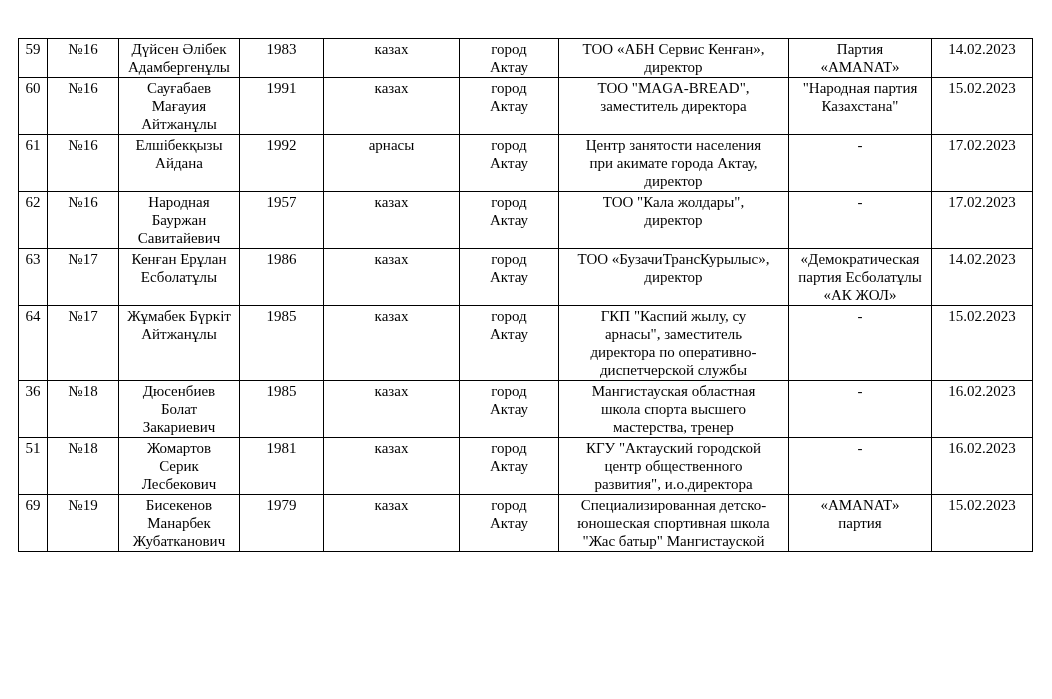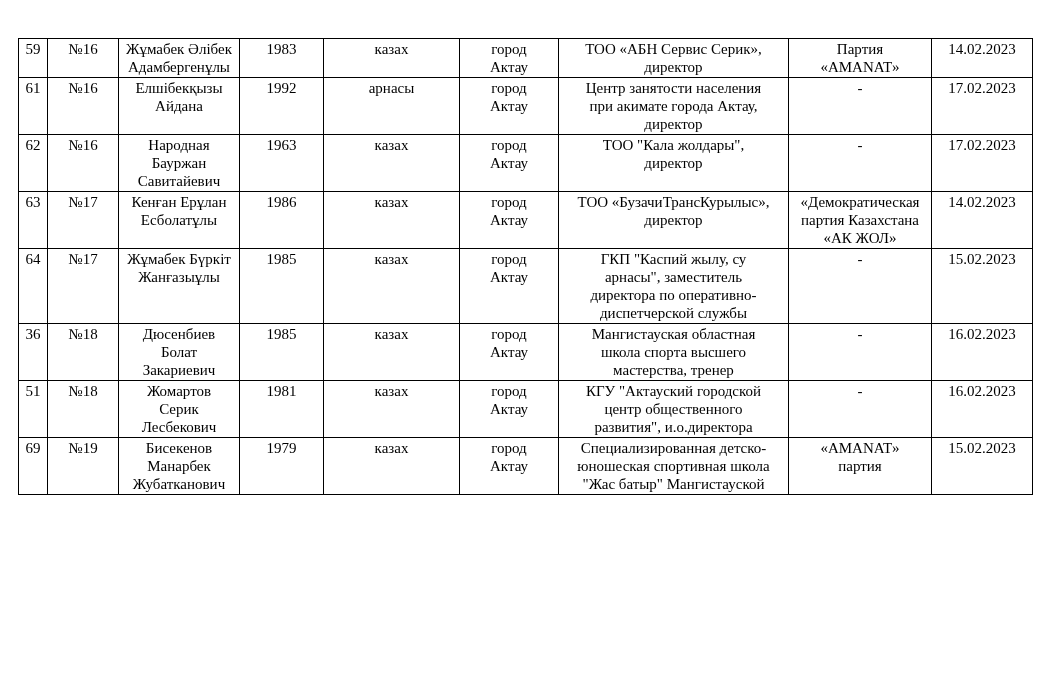--- a/index.html
+++ b/index.html
@@ -52,33 +52,49 @@
       <col style="width:136px">
       <col style="width:99px">
       <col style="width:230px">
       <col style="width:143px">
       <col style="width:101px">
     </colgroup>
     <tbody>
     <tr>
       <td class="pre">59</td>
       <td class="pre">№16</td>
-      <td class="pre">Жұмабек Әлібек
+      <td class="pre">Дүйсен Әлібек
 Адамбергенұлы</td>
       <td class="pre">1983</td>
       <td class="pre">казах</td>
       <td class="pre">город
 Актау</td>
-      <td class="pre">ТОО «АБН Сервис Серик»,
+      <td class="pre">ТОО «АБН Сервис Кенған»,
 директор</td>
       <td class="pre">Партия
 «AMANAT»</td>
       <td class="pre">14.02.2023</td>
     </tr>
 
+    <tr>
+      <td class="pre">60</td>
+      <td class="pre">№16</td>
+      <td class="pre">Сауғабаев
+Мағауия
+Айтжанұлы</td>
+      <td class="pre">1991</td>
+      <td class="pre">казах</td>
+      <td class="pre">город
+Актау</td>
+      <td class="pre">ТОО "MAGA-BREAD",
+заместитель директора</td>
+      <td class="pre">"Народная партия
+Казахстана"</td>
+      <td class="pre">15.02.2023</td>
+    </tr>
 
     <tr>
       <td class="pre">61</td>
       <td class="pre">№16</td>
       <td class="pre">Елшібекқызы
 Айдана</td>
       <td class="pre">1992</td>
       <td class="pre">арнасы</td>
       <td class="pre">город
 Актау</td>
@@ -88,21 +104,21 @@
       <td class="pre">-</td>
       <td class="pre">17.02.2023</td>
     </tr>
 
     <tr>
       <td class="pre">62</td>
       <td class="pre">№16</td>
       <td class="pre">Народная
 Бауржан
 Савитайевич</td>
-      <td class="pre">1963</td>
+      <td class="pre">1957</td>
       <td class="pre">казах</td>
       <td class="pre">город
 Актау</td>
       <td class="pre">ТОО "Кала жолдары",
 директор</td>
       <td class="pre">-</td>
       <td class="pre">17.02.2023</td>
     </tr>
 
     <tr>
@@ -110,30 +126,30 @@
       <td class="pre">№17</td>
       <td class="pre">Кенған Ерұлан
 Есболатұлы</td>
       <td class="pre">1986</td>
       <td class="pre">казах</td>
       <td class="pre">город
 Актау</td>
       <td class="pre">ТОО «БузачиТрансКурылыс»,
 директор</td>
       <td class="pre">«Демократическая
-партия Казахстана
+партия Есболатұлы
 «АК ЖОЛ»</td>
       <td class="pre">14.02.2023</td>
     </tr>
 
     <tr>
       <td class="pre">64</td>
       <td class="pre">№17</td>
       <td class="pre">Жұмабек Бүркіт
-Жанғазыұлы</td>
+Айтжанұлы</td>
       <td class="pre">1985</td>
       <td class="pre">казах</td>
       <td class="pre">город
 Актау</td>
       <td class="pre">ГКП "Каспий жылу, су
 арнасы", заместитель
 директора по оперативно-
 диспетчерской службы</td>
       <td class="pre">-</td>
       <td class="pre">15.02.2023</td>

